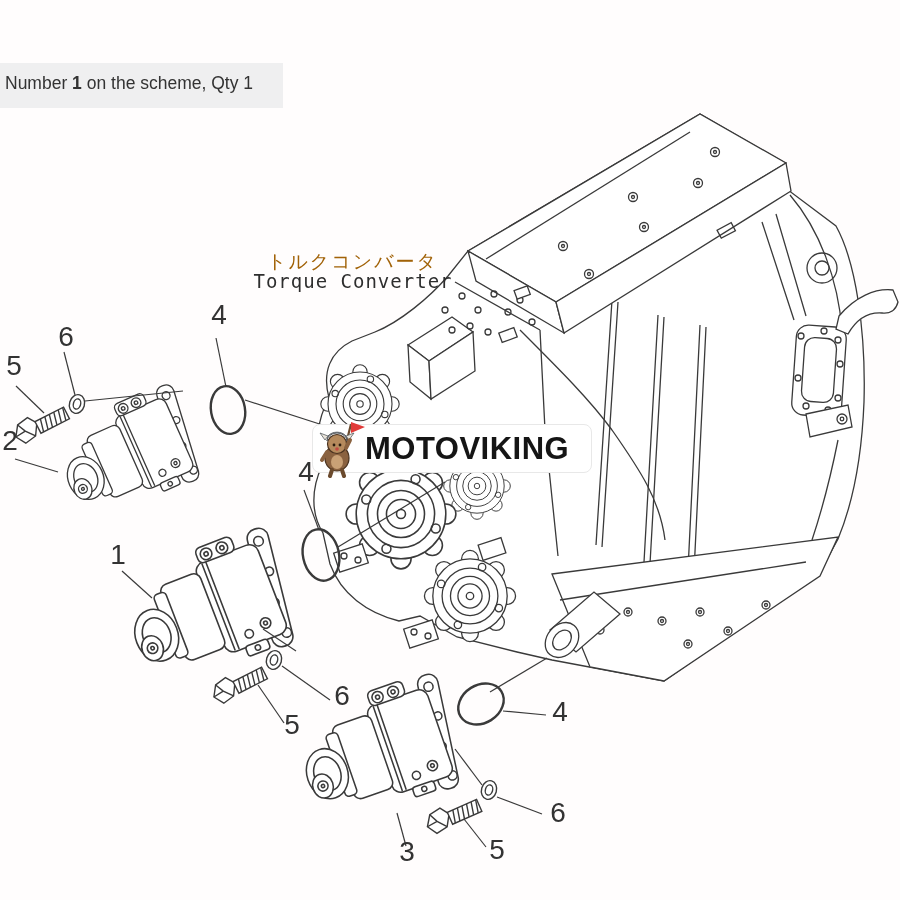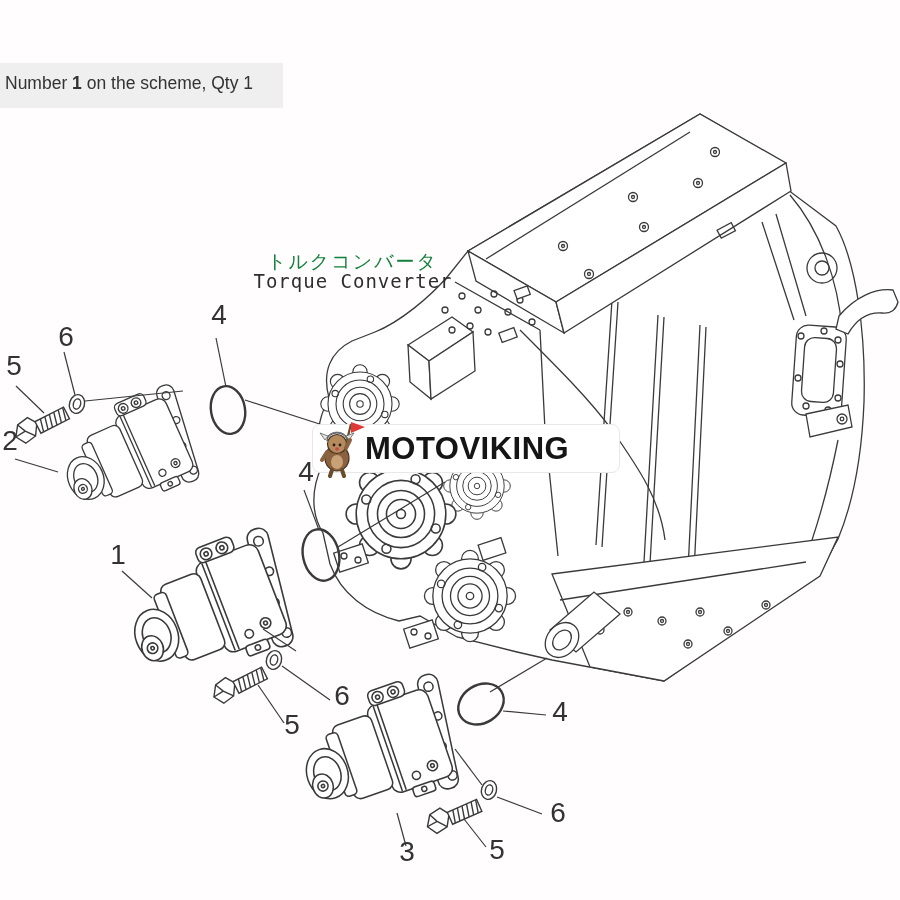--- a/index.html
+++ b/index.html
@@ -10,30 +10,30 @@
   .note-bar{
     position:absolute;left:0;top:63px;width:283px;height:45px;
     background:#efeff0;color:#333;font-size:17.5px;
     padding:10px 16px 0 5px;box-sizing:border-box;white-space:nowrap;
   }
   .note-bar b{font-weight:bold;}
   .diagram-svg{position:absolute;left:0;top:0;}
   .jp-label{
     position:absolute;left:250px;top:249px;width:205px;text-align:center;
     font-family:"DejaVu Sans Mono","DejaVu Sans",monospace;
-    font-size:19px;letter-spacing:2px;color:#15803d;
+    font-size:19px;letter-spacing:2px;color:#a16207;
   }
   .en-label{
     position:absolute;left:248px;top:270px;width:210px;text-align:center;
     font-family:"DejaVu Sans Mono",monospace;
     font-size:19px;letter-spacing:1px;color:#2e2e2e;
   }
   .watermark{
     position:absolute;left:312px;top:424px;width:278px;height:47px;
-    background:#ffffff;border-radius:8px;border:1px solid #e8e8e8;padding-left:28px;
+    background:#ffffff;border-radius:8px;border:1px solid #e8e8e8;
   }
   .watermark .wm-text{
     position:absolute;left:52px;top:6px;width:220px;
     font-size:31px;font-weight:900;letter-spacing:0.5px;color:#151515;
     font-family:"Liberation Sans","DejaVu Sans",sans-serif;
   }
   .watermark .wm-logo{position:absolute;left:0px;top:-7px;}
   svg text.callout{
     font-family:"Liberation Sans",sans-serif;font-size:28px;fill:#333;
   }

